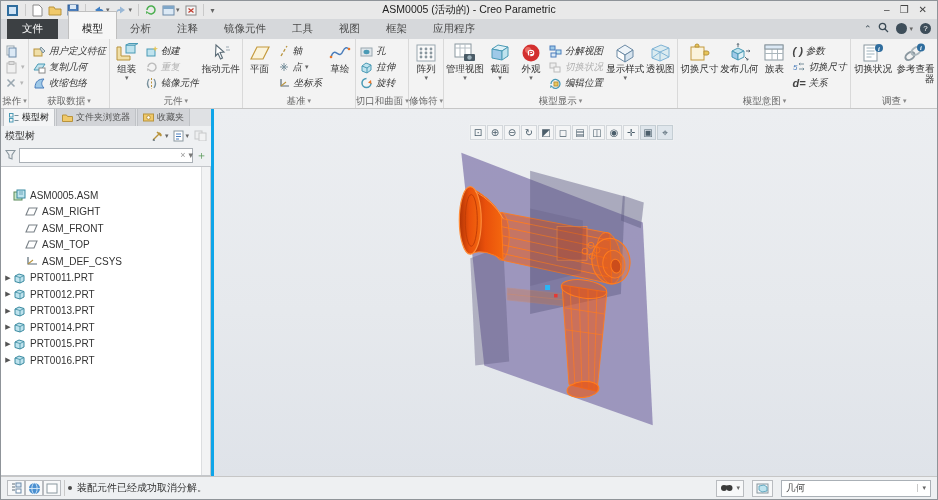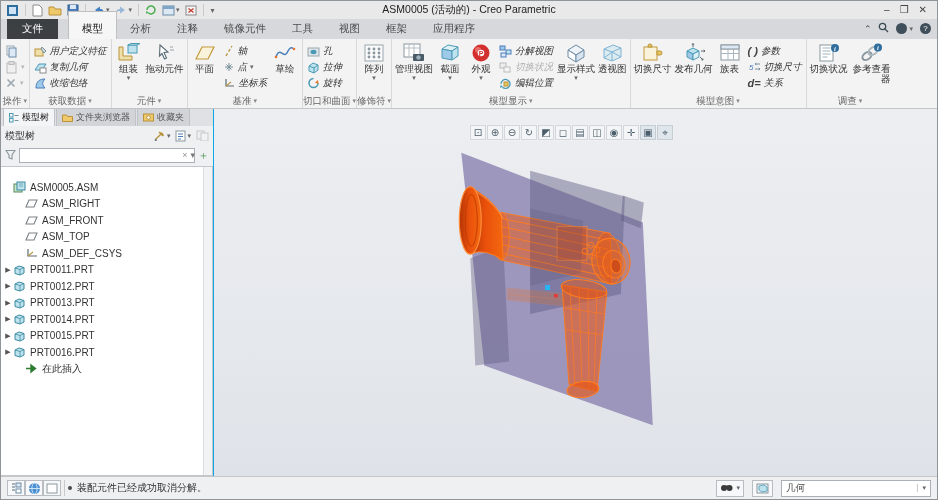--- a/index.html
+++ b/index.html
@@ -40,33 +40,33 @@
   .minicol { display:flex; flex-direction:column; justify-content:flex-start; padding-top:2px;font-style:italic; }
   .minirow { display:flex; align-items:center; gap:3px; height:16px; padding:0 2px; font-size:9.5px; color:#333; white-space:nowrap; }
   .minirow.dis { color:#b0b0b0; }
   .glyph { font-size:11px; line-height:11px; }
   .dim { color:#b7b7b7; }
 
   
   .workarea { flex:1; display:flex; min-height:0; }
 
   
-  .lpanel { width:213px; flex:0 0 213px; display:flex; flex-direction:column; background:#eef0f2; border-right:1px solid #0ea5e9; }
+  .lpanel { width:213px; flex:0 0 213px; display:flex; flex-direction:column; background:#eef0f2; border-right:3px solid #0ea5e9; }
   .ptabs { height:17px; display:flex; align-items:flex-end; background:#dfe1e4; padding-left:2px; gap:1px; }
   .ptab { display:flex; align-items:center; gap:3px; font-size:9px; color:#555; padding:2px 5px; background:#d2d4d8; border:1px solid #bfc2c6; border-bottom:none; white-space:nowrap; }
   .ptab.active { background:#f4f5f6; color:#222; }
   .phead { height:20px; display:flex; align-items:center; padding:0 4px; background:#eef0f2; }
   .phead .ptitle { font-size:10px; color:#333; }
   .phead .hicons { margin-left:auto; display:flex; align-items:center; gap:5px; }
   .pfilter { height:20px; display:flex; align-items:center; gap:3px; padding:0 4px 2px; }
   .pfilter input { flex:1; height:15px; border:1px solid #aab0b6; font-size:9px; padding:0 14px 0 3px; background:#fff; min-width:0; }
   .fx { margin-left:-16px; color:#999; font-size:9px; z-index:1; }
   .fbtn { color:#777; font-size:9px; }
   .tree { flex:1; background:#fff; border:1px solid #c3c6ca; border-left:none; margin:0; overflow:hidden; display:flex; }
-  .treecol { flex:1; padding:12px 0 0 2px; }
+  .treecol { flex:1; padding:20px 0 0 2px; }
   .vscroll { width:9px; background:#f2f3f4; border-left:1px solid #dcdee0; }
   .trow { display:flex; align-items:center; height:16.5px; font-size:10px; color:#333; white-space:nowrap; }
   .tw { width:10px; text-align:center; font-size:7px; color:#555; flex:0 0 10px; }
   .ticon { flex:0 0 13px; margin-right:4px; }
 
   
   .viewport { flex:1; position:relative; background:linear-gradient(180deg,#eceef1 0%,#e6e9ed 55%,#dfe3e9 100%); min-width:0; }
   .gtoolbar { position:absolute; top:15px; left:255px; display:flex; gap:1px; align-items:center; background:rgba(240,242,244,0.6); padding:1px; }
   .gbtn { width:16px; height:15px; display:flex; align-items:center; justify-content:center; font-size:10px; color:#4b5e6b; border:1px solid rgba(150,160,170,0.35); background:rgba(250,250,250,0.5); }
   .gbtn.tog { background:#dfe6ec; }
@@ -251,20 +251,44 @@
       <div class="gbody">
         <div class="bigbtn">
           <svg width="24" height="20">
               <path d="M2 4 L2 17 L15 17 L15 13 L6 13 L6 4 Z" fill="#f0dfa8" stroke="#b8933c"></path>
               <rect x="11" y="2" width="9" height="8" fill="#bfe3ee" stroke="#4a9ab5"></rect>
               <path d="M11 2 L14 0.5 L23 0.5 L20 2 Z" fill="#dff1f7" stroke="#4a9ab5"></path>
             </svg>
           <span class="cap">组装</span>
             <span class="bcaret">▾</span>
         </div>
+        <div class="minicol">
+          <div class="minirow">
+              <svg class="glyph" width="13" height="13">
+                <rect x="2" y="4" width="8" height="7" fill="#bfe3ee" stroke="#4a9ab5"></rect>
+                <path d="M10 1 L11 3 L13 3.5 L11 4.5 L10.5 6.5 L9.5 4.5 L7.5 4 L9.5 3 Z" fill="#e8c75a"></path>
+              </svg>
+              <span>创建</span>
+            </div>
+          <div class="minirow dis">
+              <svg class="glyph" width="13" height="13">
+                <path d="M3 6 a4 4 0 1 1 1 2.8" fill="none" stroke="#bbb" stroke-width="1.4"></path>
+                <path d="M2 10 L4.5 8.4 L2.4 7 Z" fill="#bbb"></path>
+              </svg>
+              <span>重复</span>
+            </div>
+          <div class="minirow">
+              <svg class="glyph" width="13" height="13">
+                <path d="M4 2 C2 5 2 8 4 11" fill="none" stroke="#78909c" stroke-width="1.3"></path>
+                <path d="M9 2 C11 5 11 8 9 11" fill="none" stroke="#78909c" stroke-width="1.3"></path>
+                <line x1="6.5" y1="1" x2="6.5" y2="12" stroke="#b8933c" stroke-dasharray="2 1.5"></line>
+              </svg>
+              <span>镜像元件</span>
+            </div>
+        </div>
         <div class="bigbtn">
           <svg width="22" height="20">
               <path d="M6 2 L14 9 L10 9.5 L12.5 15 L10.5 16 L8 10.5 L5.5 13 Z" fill="#fff" stroke="#5a6b76" stroke-width="1.1"></path>
               <path d="M16 4 L19 4 M16 7 L20 7" stroke="#9aa7b0"></path>
             </svg>
           <span class="cap">拖动元件</span>
         </div>
       </div>
       <div class="glabel">
           <span>元件</span>
@@ -673,27 +697,20 @@
               </svg>
               <span>PRT0015.PRT</span>
             </div>
           <div class="trow">
               <span class="tw">▶</span>
               <svg class="ticon" width="13" height="12">
                 <path d="M2 4 L6 2 L11 3.5 L11 9 L7 11 L2 9.5 Z" fill="#bfe3ee" stroke="#3a8aa0"></path>
                 <path d="M2 4 L7 5.5 L11 3.5 M7 5.5 L7 11" fill="none" stroke="#3a8aa0" stroke-width="0.8"></path>
               </svg>
               <span>PRT0016.PRT</span>
-            </div>
-          <div class="trow" style="padding-left:12px;">
-              <span class="tw"></span>
-              <svg class="ticon" width="12" height="11">
-                <path d="M1 5.5 L6 5.5 M6 2 L10.5 5.5 L6 9 Z" fill="#2e7d32" stroke="#2e7d32" stroke-width="1.4"></path>
-              </svg>
-              <span>在此插入</span>
             </div>
         </div>
         <div class="vscroll"></div>
       </div>
     </div>
 
     <div class="viewport">
 
       <svg class="modelsvg" viewBox="0 0 725 369" preserveAspectRatio="none">
         <defs>

